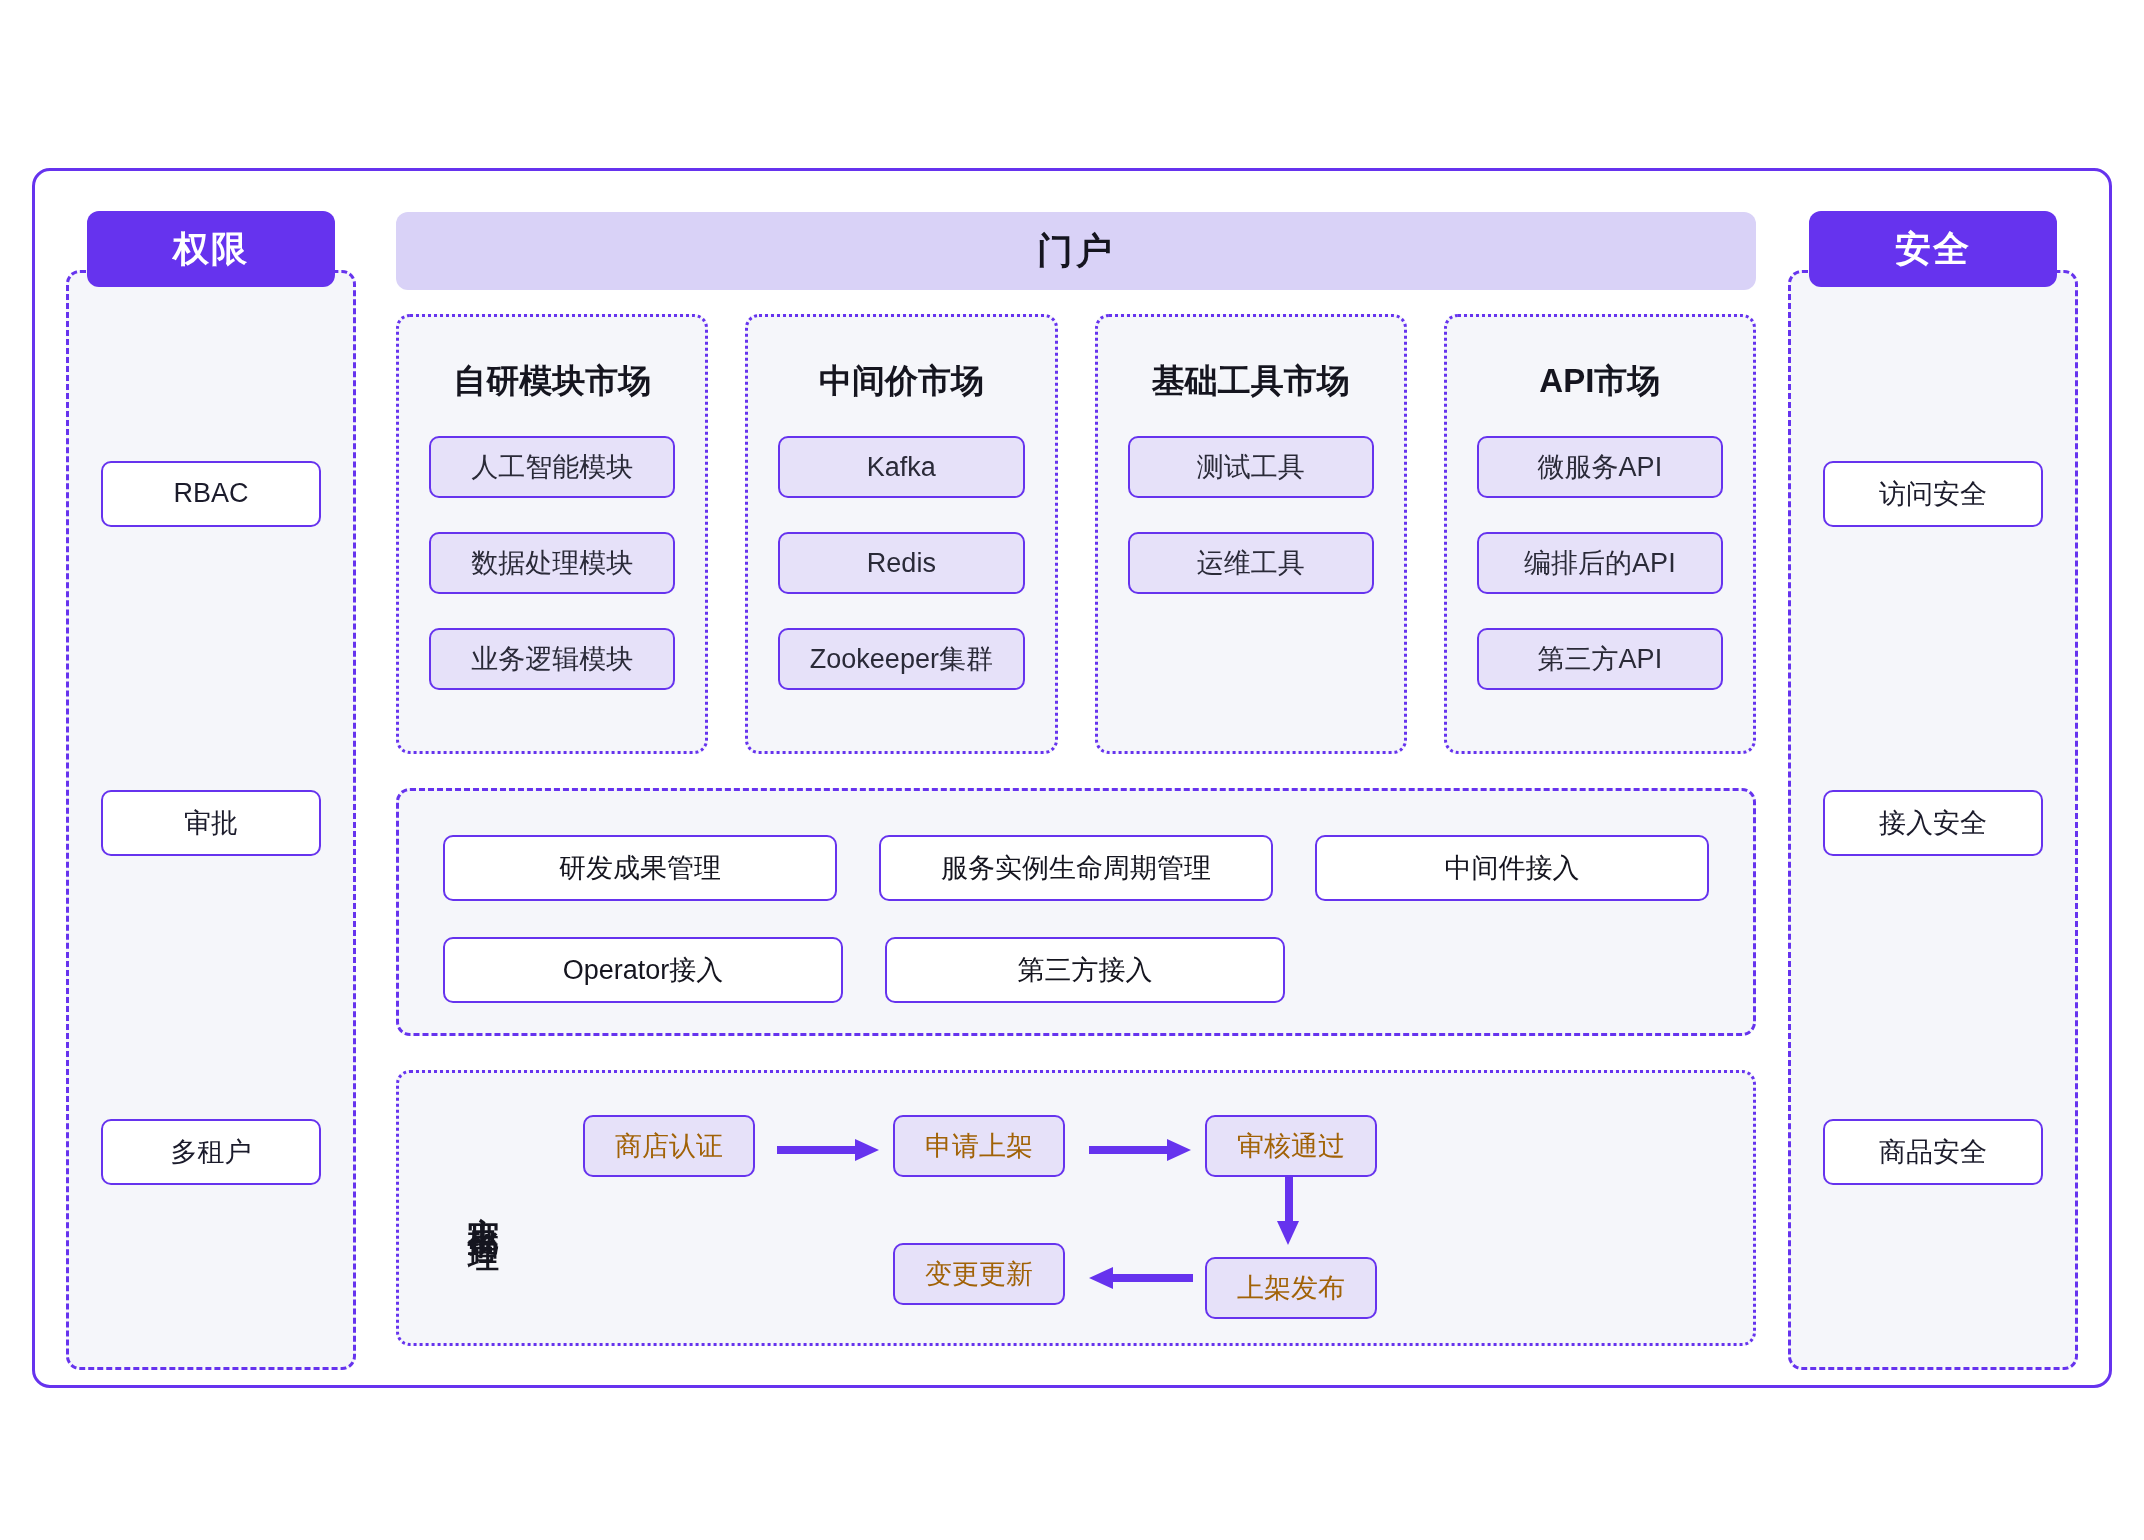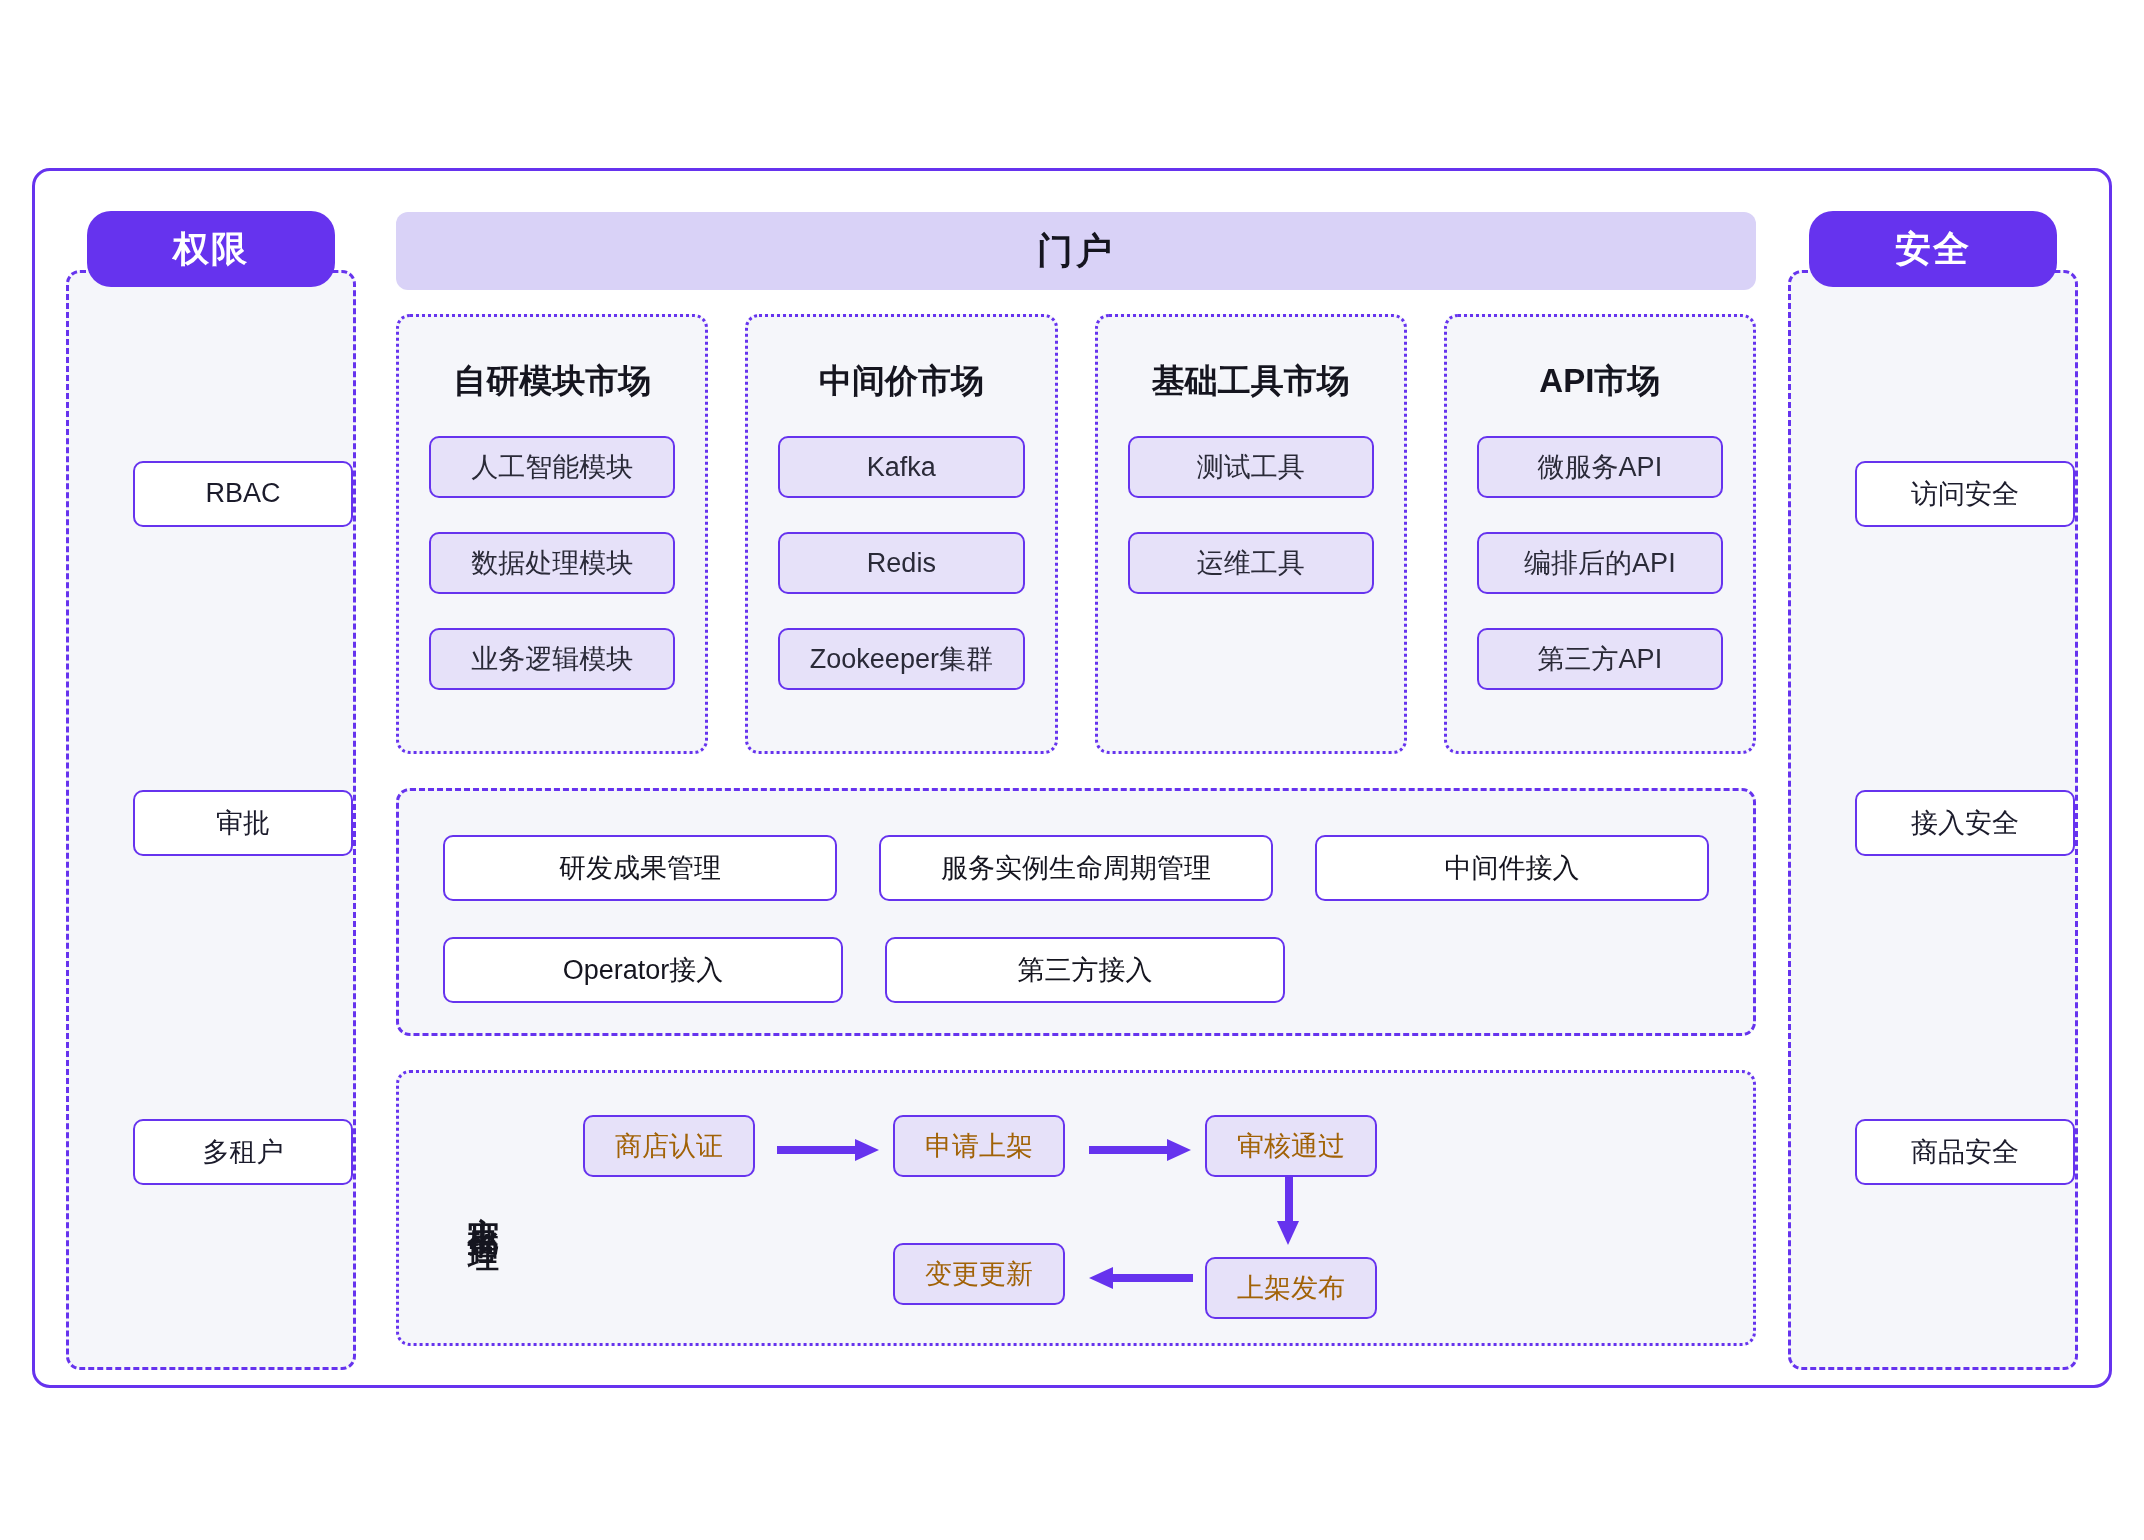--- a/index.html
+++ b/index.html
@@ -43,41 +43,41 @@
   #sec-col   { left: 1788px; }
 
   .side-badge {
     position: absolute;
     top: -62px;
     left: 50%;
     transform: translateX(-50%);
     width: 248px;
     height: 76px;
     background: #6633ee;
-    border-radius: 24px;
+    border-radius: 12px;
     color: #ffffff;
     font-size: 36px;
     font-weight: bold;
     display: flex;
     align-items: center;
     justify-content: center;
     letter-spacing: 2px;
     z-index: 5;
   }
 
   .side-items {
     position: absolute;
     left: 0;
     right: 0;
     top: 0;
     bottom: 0;
     display: flex;
     flex-direction: column;
     justify-content: space-around;
-    align-items: flex-end;
+    align-items: center;
     padding: 56px 0 50px 0;
     box-sizing: border-box;
   }
   .side-item {
     width: 220px;
     height: 66px;
     box-sizing: border-box;
     border: 2.5px solid #6633ee;
     border-radius: 10px;
     background: #ffffff;

